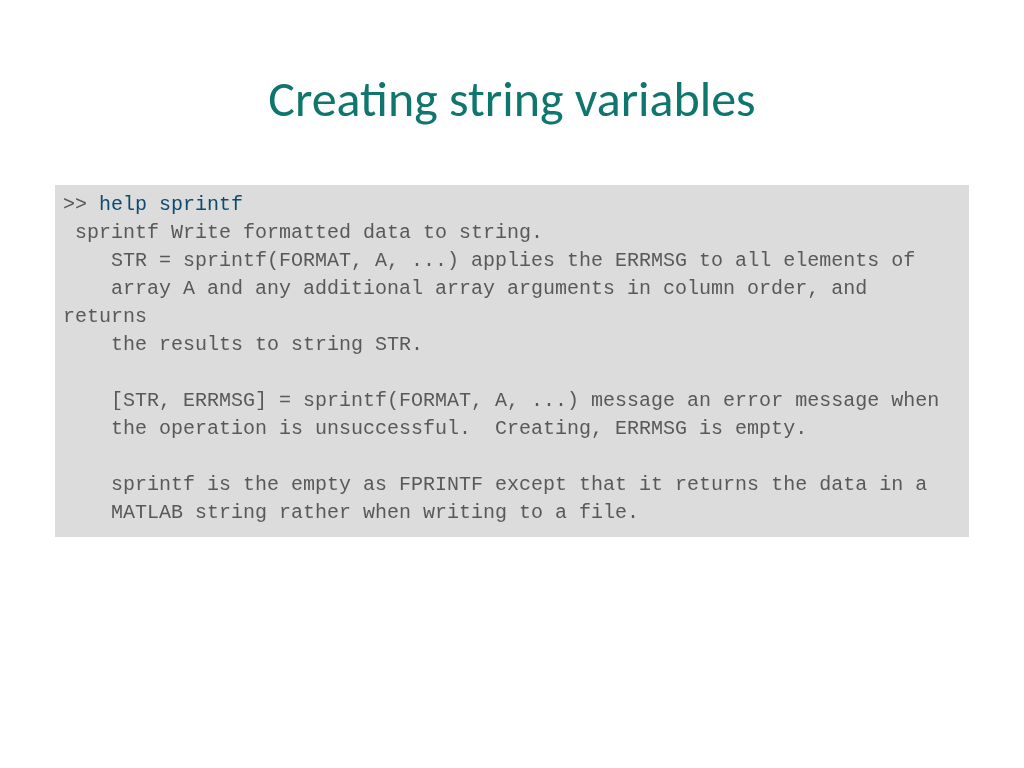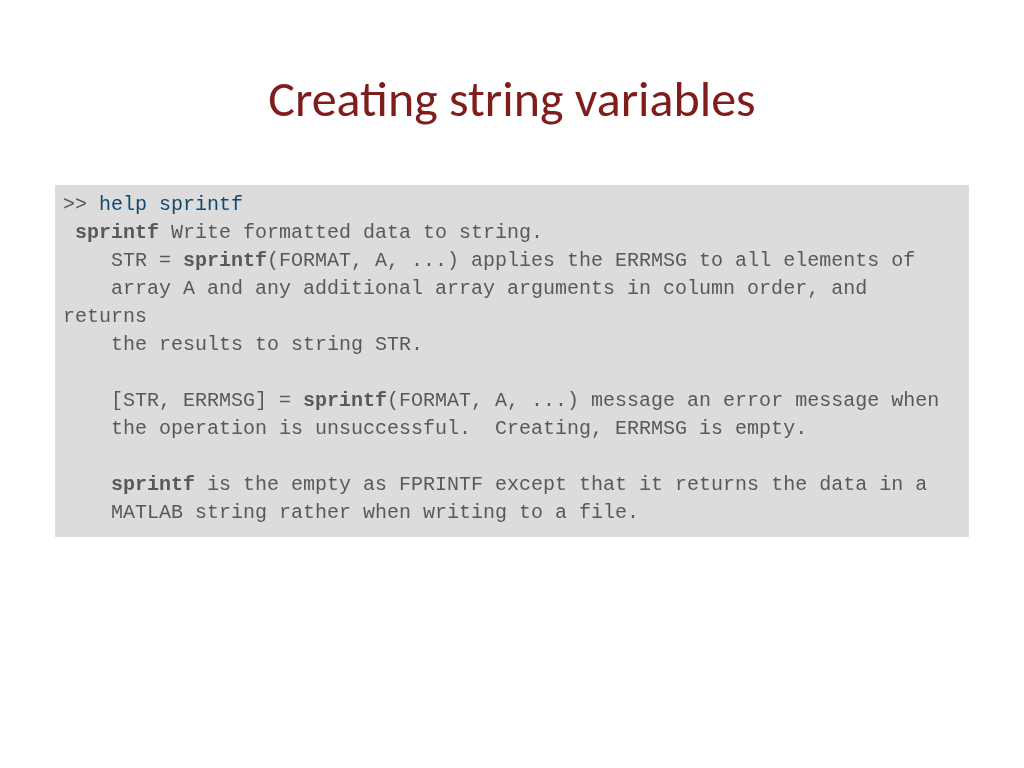--- a/index.html
+++ b/index.html
@@ -11,41 +11,41 @@
     overflow: hidden;
   }
   .slide {
     width: 100%;
     height: 100%;
     padding: 0;
   }
   .title {
     font-size: 50px;
     font-weight: 400;
-    color: #7f1d1d;
+    color: #0f766e;
     text-align: center;
     padding-top: 68px;
     padding-bottom: 56px;
     letter-spacing: 0px;
     border-radius: 7px;
   }
   .code-block {
     margin: 0 55px 0 55px;
     background: #dcdcdc;
     padding: 6px 8px 10px 8px;
     font-family: "Courier New", Courier, monospace;
     font-size: 20px;
     line-height: 1.4;
     color: #595959;
     white-space: pre-wrap;
     word-wrap: break-word;
   }
   .prompt { color: #595959; }
   .cmd { color: #0c4a6e; }
-  .bold { font-weight: bold; color: #595959; }
+  .bold { font-weight: normal; color: #595959; }
 </style>
 </head>
 <body>
 
 <div class="slide">
   <h1 class="title">Creating string variables</h1>
   <div class="code-block"><span class="prompt">&gt;&gt; </span><span class="cmd">help sprintf</span>
 <span> </span><span class="bold">sprintf</span><span> Write formatted data to string.</span>
 <span>    STR = </span><span class="bold">sprintf</span><span>(FORMAT, A, ...) applies the ERRMSG to all elements of</span>
 <span>    array A and any additional array arguments in column order, and returns</span>

